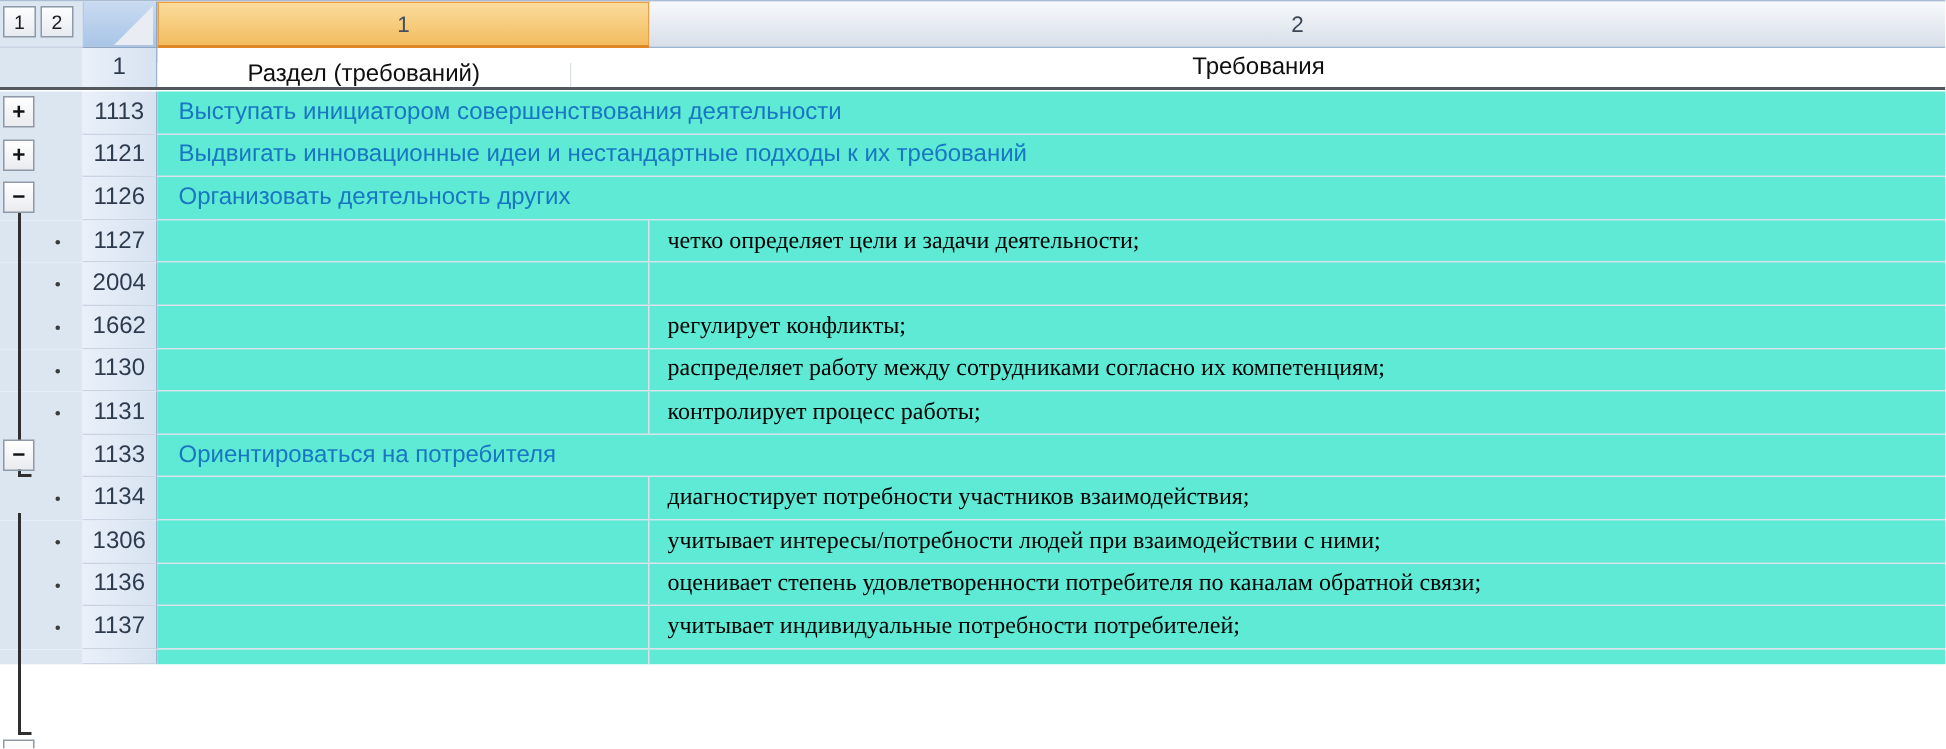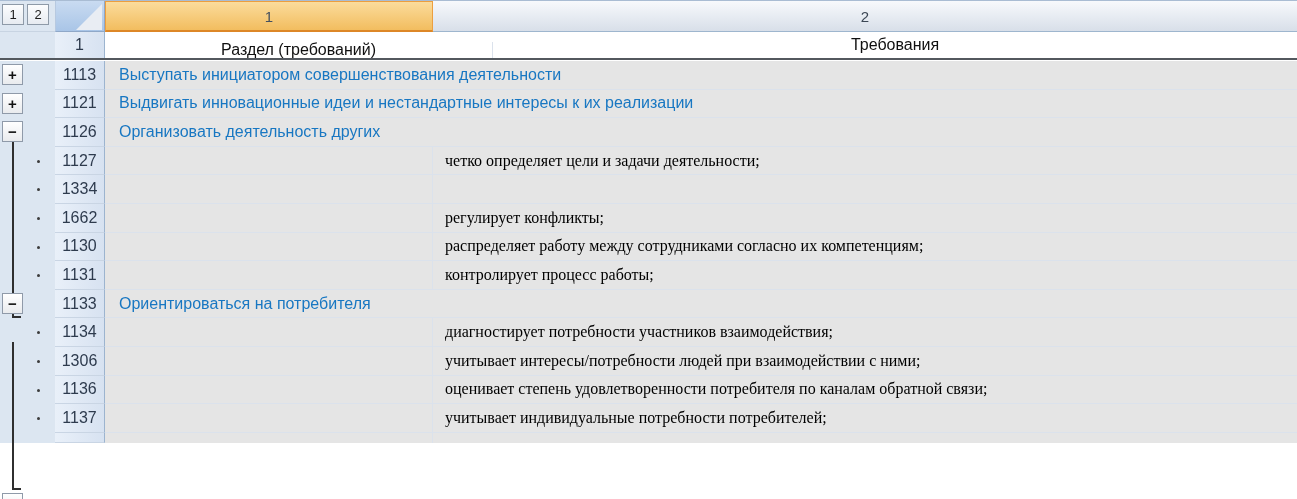--- a/index.html
+++ b/index.html
@@ -38,27 +38,27 @@
   .gutter-slot{width:55px;flex:none;background:#dce6f1;position:relative;}
   .rowhead{
     width:50px;flex:none;box-sizing:border-box;
     background:linear-gradient(90deg,#e9f0f9,#d7e2f1);
     border-right:1px solid #9cb4cf;border-bottom:1px solid #c9d5e4;
     display:flex;align-items:center;justify-content:center;
     font-size:16px;color:#2e3b4e;
   }
   .row1 .rowhead{border-bottom:none;}
   .hcell{box-sizing:border-box;display:flex;align-items:center;justify-content:center;font-size:16px;color:#101010;background:#fff;}
-  .hcell.hc1{width:388px;flex:none;border-right:1px solid #dbe2ec;margin-top:10px;}
+  .hcell.hc1{width:276px;flex:none;border-right:1px solid #dbe2ec;margin-top:10px;}
   .hcell.hc2{flex:1;}
   
   .datarows{position:absolute;top:60px;left:0;width:1297px;height:439px;}
   .drow{display:flex;height:28.6px;box-sizing:border-box;}
   .drow.partial{height:10px;overflow:hidden;}
-  .cellwrap{flex:1;display:flex;box-sizing:border-box;border-bottom:1px solid #dbe2ec;background:#e5e5e5;}
+  .cellwrap{flex:1;display:flex;box-sizing:border-box;border-bottom:1px solid #dbe2ec;background:#5eead4;}
   .drow.partial .cellwrap{border-bottom:none;}
   .cell{box-sizing:border-box;display:flex;align-items:center;font-size:16px;}
   .cell.section{flex:1;color:#1877c2;padding-left:14px;white-space:nowrap;overflow:hidden;}
   .cell.c1e{width:328px;flex:none;border-right:1px solid #dbe2ec;}
   .cell.c2t{flex:1;color:#000;padding-left:12px;white-space:nowrap;overflow:hidden;font-family:Liberation Serif, serif;}
   
   .group-btn{
     position:absolute;left:2px;top:3px;width:21px;height:21px;box-sizing:border-box;
     border:1px solid #8f9aa9;background:linear-gradient(#ffffff,#e9ebee);
     font-weight:bold;font-size:15px;color:#111;line-height:1;
@@ -113,21 +113,21 @@
           <div class="cell section">Выступать инициатором совершенствования деятельности</div>
         </div>
     </div>
 
     <div class="drow">
       <div class="gutter-slot">
         <div class="group-btn">+</div>
       </div>
       <div class="rowhead">1121</div>
       <div class="cellwrap">
-          <div class="cell section">Выдвигать инновационные идеи и нестандартные интересы к их реализации</div>
+          <div class="cell section">Выдвигать инновационные идеи и нестандартные подходы к их требований</div>
         </div>
     </div>
 
     <div class="drow">
       <div class="gutter-slot">
         <div class="group-btn">−</div>
       </div>
       <div class="rowhead">1126</div>
       <div class="cellwrap">
           <div class="cell section">Организовать деятельность других</div>
@@ -142,21 +142,21 @@
       <div class="cellwrap">
         <div class="cell c1e"></div>
         <div class="cell c2t">четко определяет цели и задачи деятельности;</div>
       </div>
     </div>
 
     <div class="drow">
       <div class="gutter-slot">
           <span class="dot"></span>
         </div>
-      <div class="rowhead">1334</div>
+      <div class="rowhead">2004</div>
       <div class="cellwrap">
         <div class="cell c1e"></div>
       </div>
     </div>
 
     <div class="drow">
       <div class="gutter-slot">
           <span class="dot"></span>
         </div>
       <div class="rowhead">1662</div>

